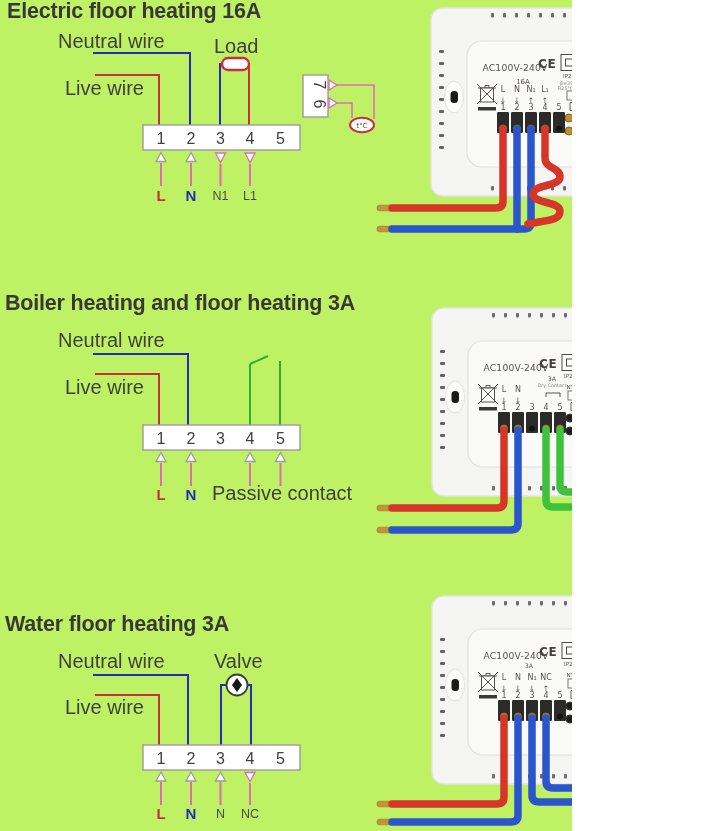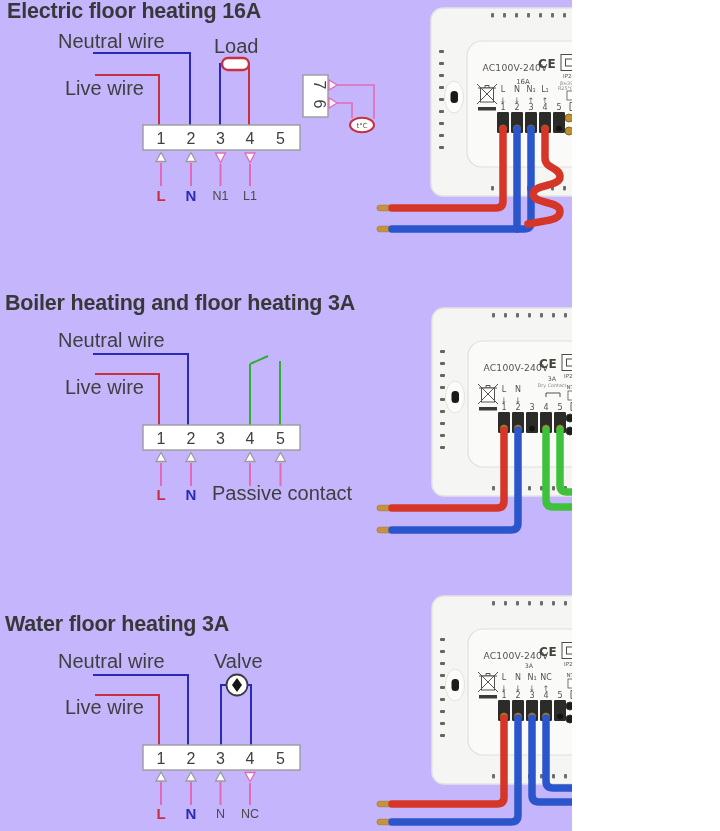--- a/index.html
+++ b/index.html
@@ -1,16 +1,16 @@
 <!DOCTYPE html>
 <html><head>
 <meta charset="utf-8">
 <style>
   html,body{margin:0;padding:0;background:#fff}
-  .stage{position:relative;width:572px;height:831px;background:#c4b5fd;overflow:hidden}
+  .stage{position:relative;width:572px;height:831px;background:#bef264;overflow:hidden}
   svg{position:absolute;left:0;top:0}
   svg text{font-family:"Liberation Sans","DejaVu Sans",sans-serif}
   .tt{font-size:21.5px;font-weight:bold;fill:#383838;letter-spacing:-0.2px}
   .lbl{font-size:20px;fill:#3f3f3f}
   .num{font-size:16px;fill:#3f3f3f}
   .tagL{font-size:15px;font-weight:bold;fill:#c9303f}
   .tagN{font-size:15px;font-weight:bold;fill:#2a2ab5}
   .tagS{font-size:12.5px;fill:#4a4a4a}
   .mid{text-anchor:middle}
   .dev{font-family:"DejaVu Sans",sans-serif;fill:#55524e}

